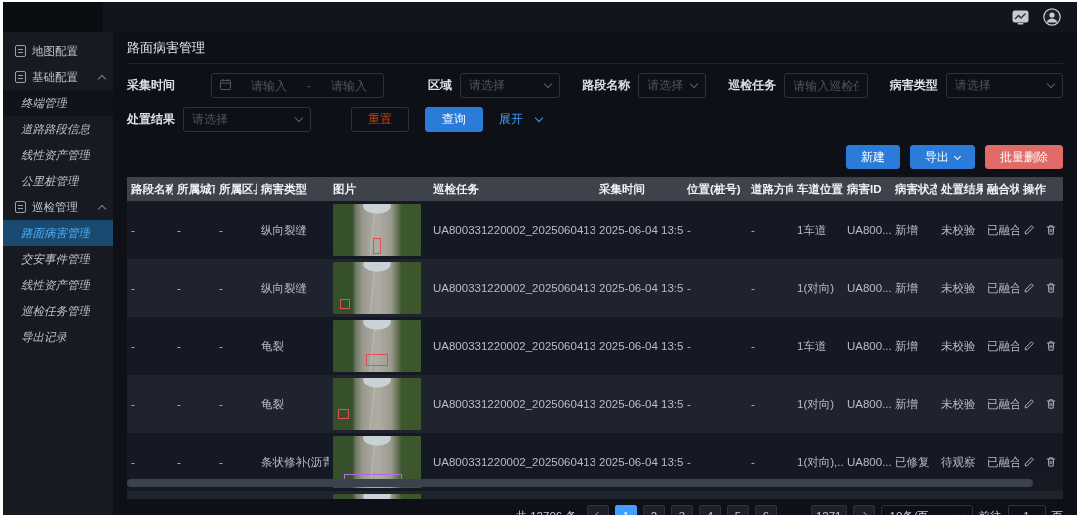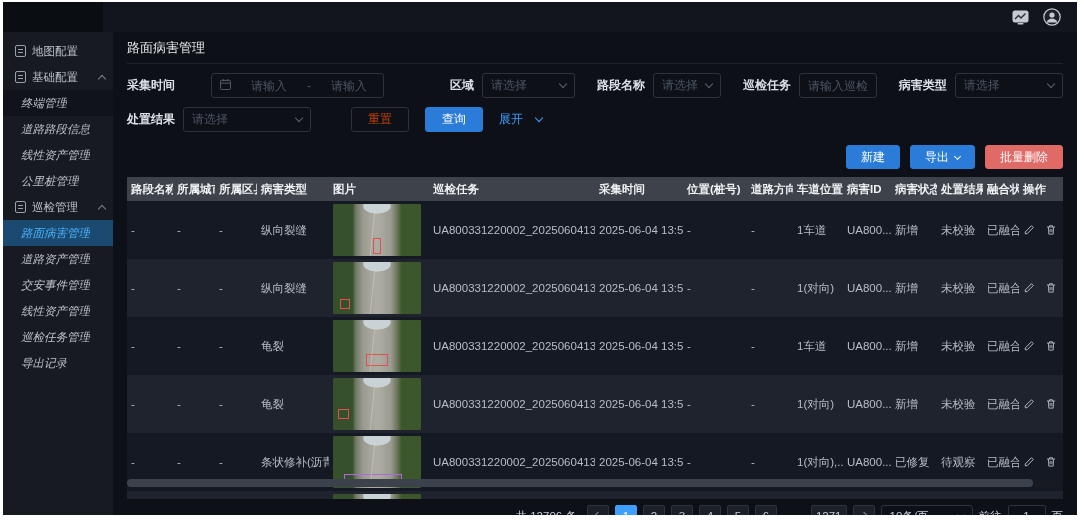--- a/index.html
+++ b/index.html
@@ -140,23 +140,20 @@
         </div>
         <div class="side-item top">
           <span class="doc-ic"></span>
           <span class="lbl">巡检管理</span>
           <span class="chev"></span>
         </div>
         <div class="side-item sub active">
           <span class="lbl">路面病害管理</span>
         </div>
         <div class="side-item sub">
-          <span class="lbl">道路资产管理</span>
-        </div>
-        <div class="side-item sub">
           <span class="lbl">交安事件管理</span>
         </div>
         <div class="side-item sub">
           <span class="lbl">线性资产管理</span>
         </div>
         <div class="side-item sub">
           <span class="lbl">巡检任务管理</span>
         </div>
         <div class="side-item sub">
           <span class="lbl">导出记录</span>
@@ -175,21 +172,21 @@
                   <rect x="0.5" y="1.5" width="11" height="10" rx="1" fill="none" stroke="#5a6270"></rect>
                   <line x1="0.5" y1="4.5" x2="11.5" y2="4.5" stroke="#5a6270"></line>
                   <line x1="3.5" y1="0" x2="3.5" y2="2.5" stroke="#5a6270"></line>
                   <line x1="8.5" y1="0" x2="8.5" y2="2.5" stroke="#5a6270"></line>
                 </svg>
             </span>
             <input placeholder="请输入" style="">
             <span>-</span>
             <input placeholder="请输入" style="">
           </div>
-          <span class="f-label" style="margin-left:36px;padding-left:30px;">区域</span>
+          <span class="f-label" style="margin-left:14px;padding-left:30px;">区域</span>
           <div class="f-box sel" style="width:116px;">
             <span class="ph">请选择</span>
             <span class="caret-d"></span>
           </div>
           <span class="f-label" style="margin-left:22px;">路段名称</span>
           <div class="f-box sel" style="width:76px;">
             <span class="ph">请选择</span>
             <span class="caret-d"></span>
           </div>
           <span class="f-label" style="margin-left:22px;">巡检任务</span>

